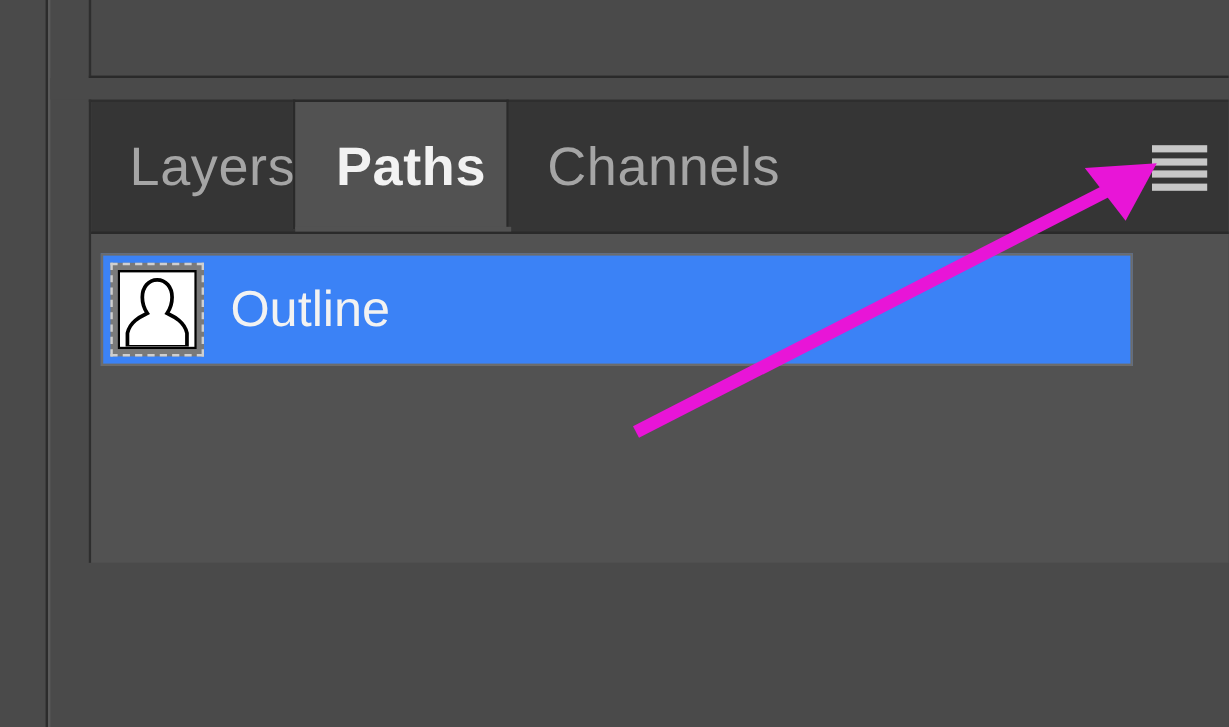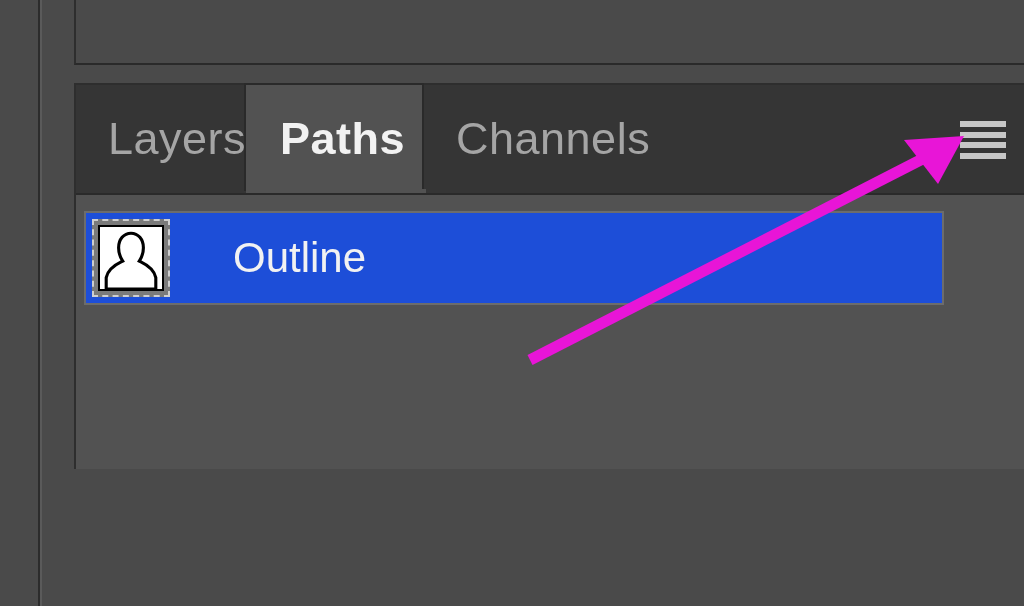--- a/index.html
+++ b/index.html
@@ -154,26 +154,25 @@
     background: #525252;
   }
 
   
   .path-row {
     position: absolute;
     left: 8px;
     top: 16px;
     right: 80px;
     height: 94px;
-    background: #1d4ed8;
+    background: #3b82f6;
     display: flex;
     align-items: center;
     box-sizing: border-box;
     border: 2px solid #6c6c6c;
-    gap: 41px;
   }
 
   .thumb-wrap {
     width: 78px;
     height: 78px;
     margin-left: 6px;
     position: relative;
     box-sizing: border-box;
     
     background: #7a7a7a;

